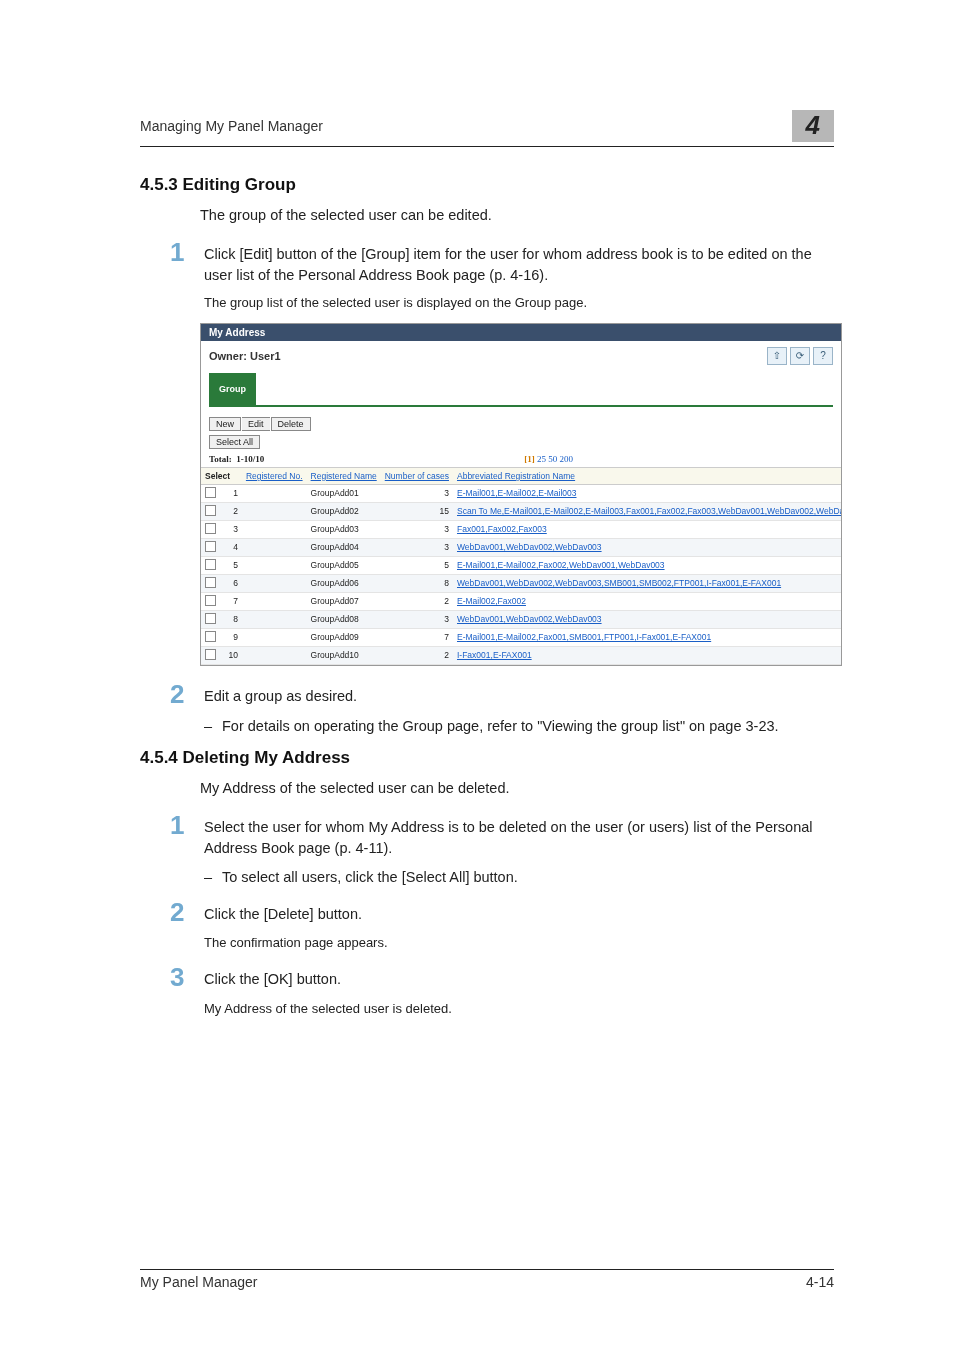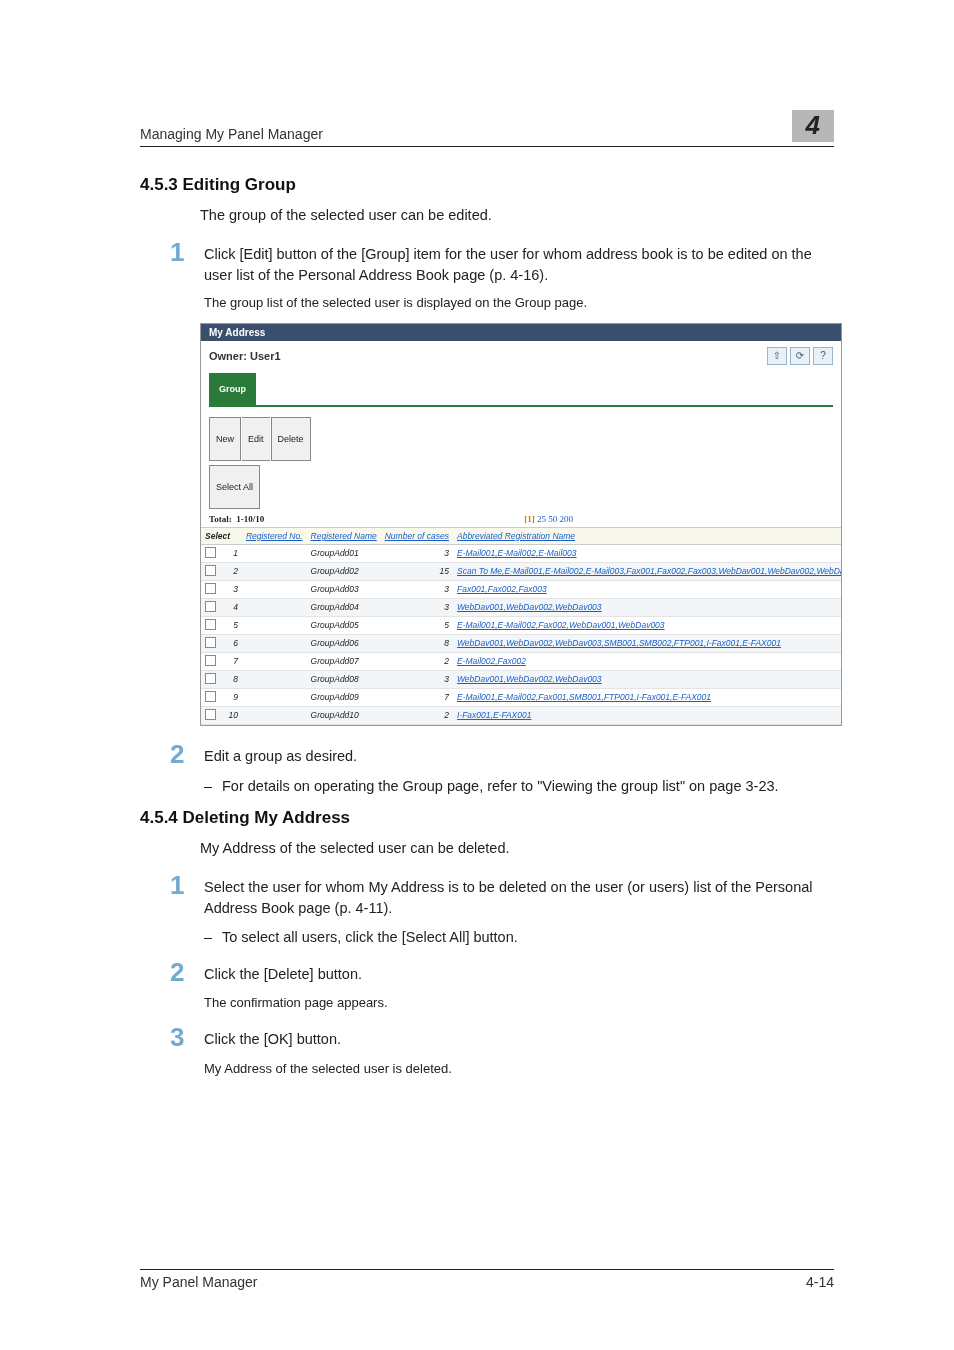--- a/index.html
+++ b/index.html
@@ -11,21 +11,21 @@
   }
   .page {
     width: 954px;
     height: 1350px;
     box-sizing: border-box;
     padding: 110px 120px 60px 140px;
     position: relative;
   }
   .header-line {
     display: flex;
-    align-items: flex-end;
+    align-items: center;
     justify-content: space-between;
     border-bottom: 1px solid #222;
     padding-bottom: 4px;
     margin-bottom: 28px;
   }
   .header-left {
     font-size: 14px;
     color: #333;
   }
   .chapter-box {
@@ -155,21 +155,21 @@
     border-bottom: 2px solid #2a7a3a;
     margin: 0 8px 6px 8px;
   }
   .shot-controls {
     padding: 4px 8px 2px 8px;
   }
   .shot-btn {
     display: inline-block;
     border: 1px solid #888;
     background: #f0f0f0;
-    padding: 16px 6px;
+    padding: 1px 6px;
     font-size: 9px;
     margin-right: 1px;
   }
   .shot-total-row {
     display: flex;
     align-items: flex-start;
     padding: 3px 8px;
     font-size: 9px;
     font-family: Liberation Serif, serif;
   }
@@ -182,21 +182,20 @@
     color: #1a5fc7;
   }
   .shot-paging .current {
     color: #d07a00;
     font-weight: bold;
   }
   .shot-table {
     width: 100%;
     border-collapse: collapse;
     font-size: 8.5px;
-    font-style: italic;
   }
   .shot-table th {
     background: #f9f8ec;
     color: #1a5fc7;
     text-decoration: underline;
     font-weight: normal;
     padding: 3px 4px;
     text-align: left;
     border-top: 1px solid #ccc;
     border-bottom: 1px solid #ccc;

